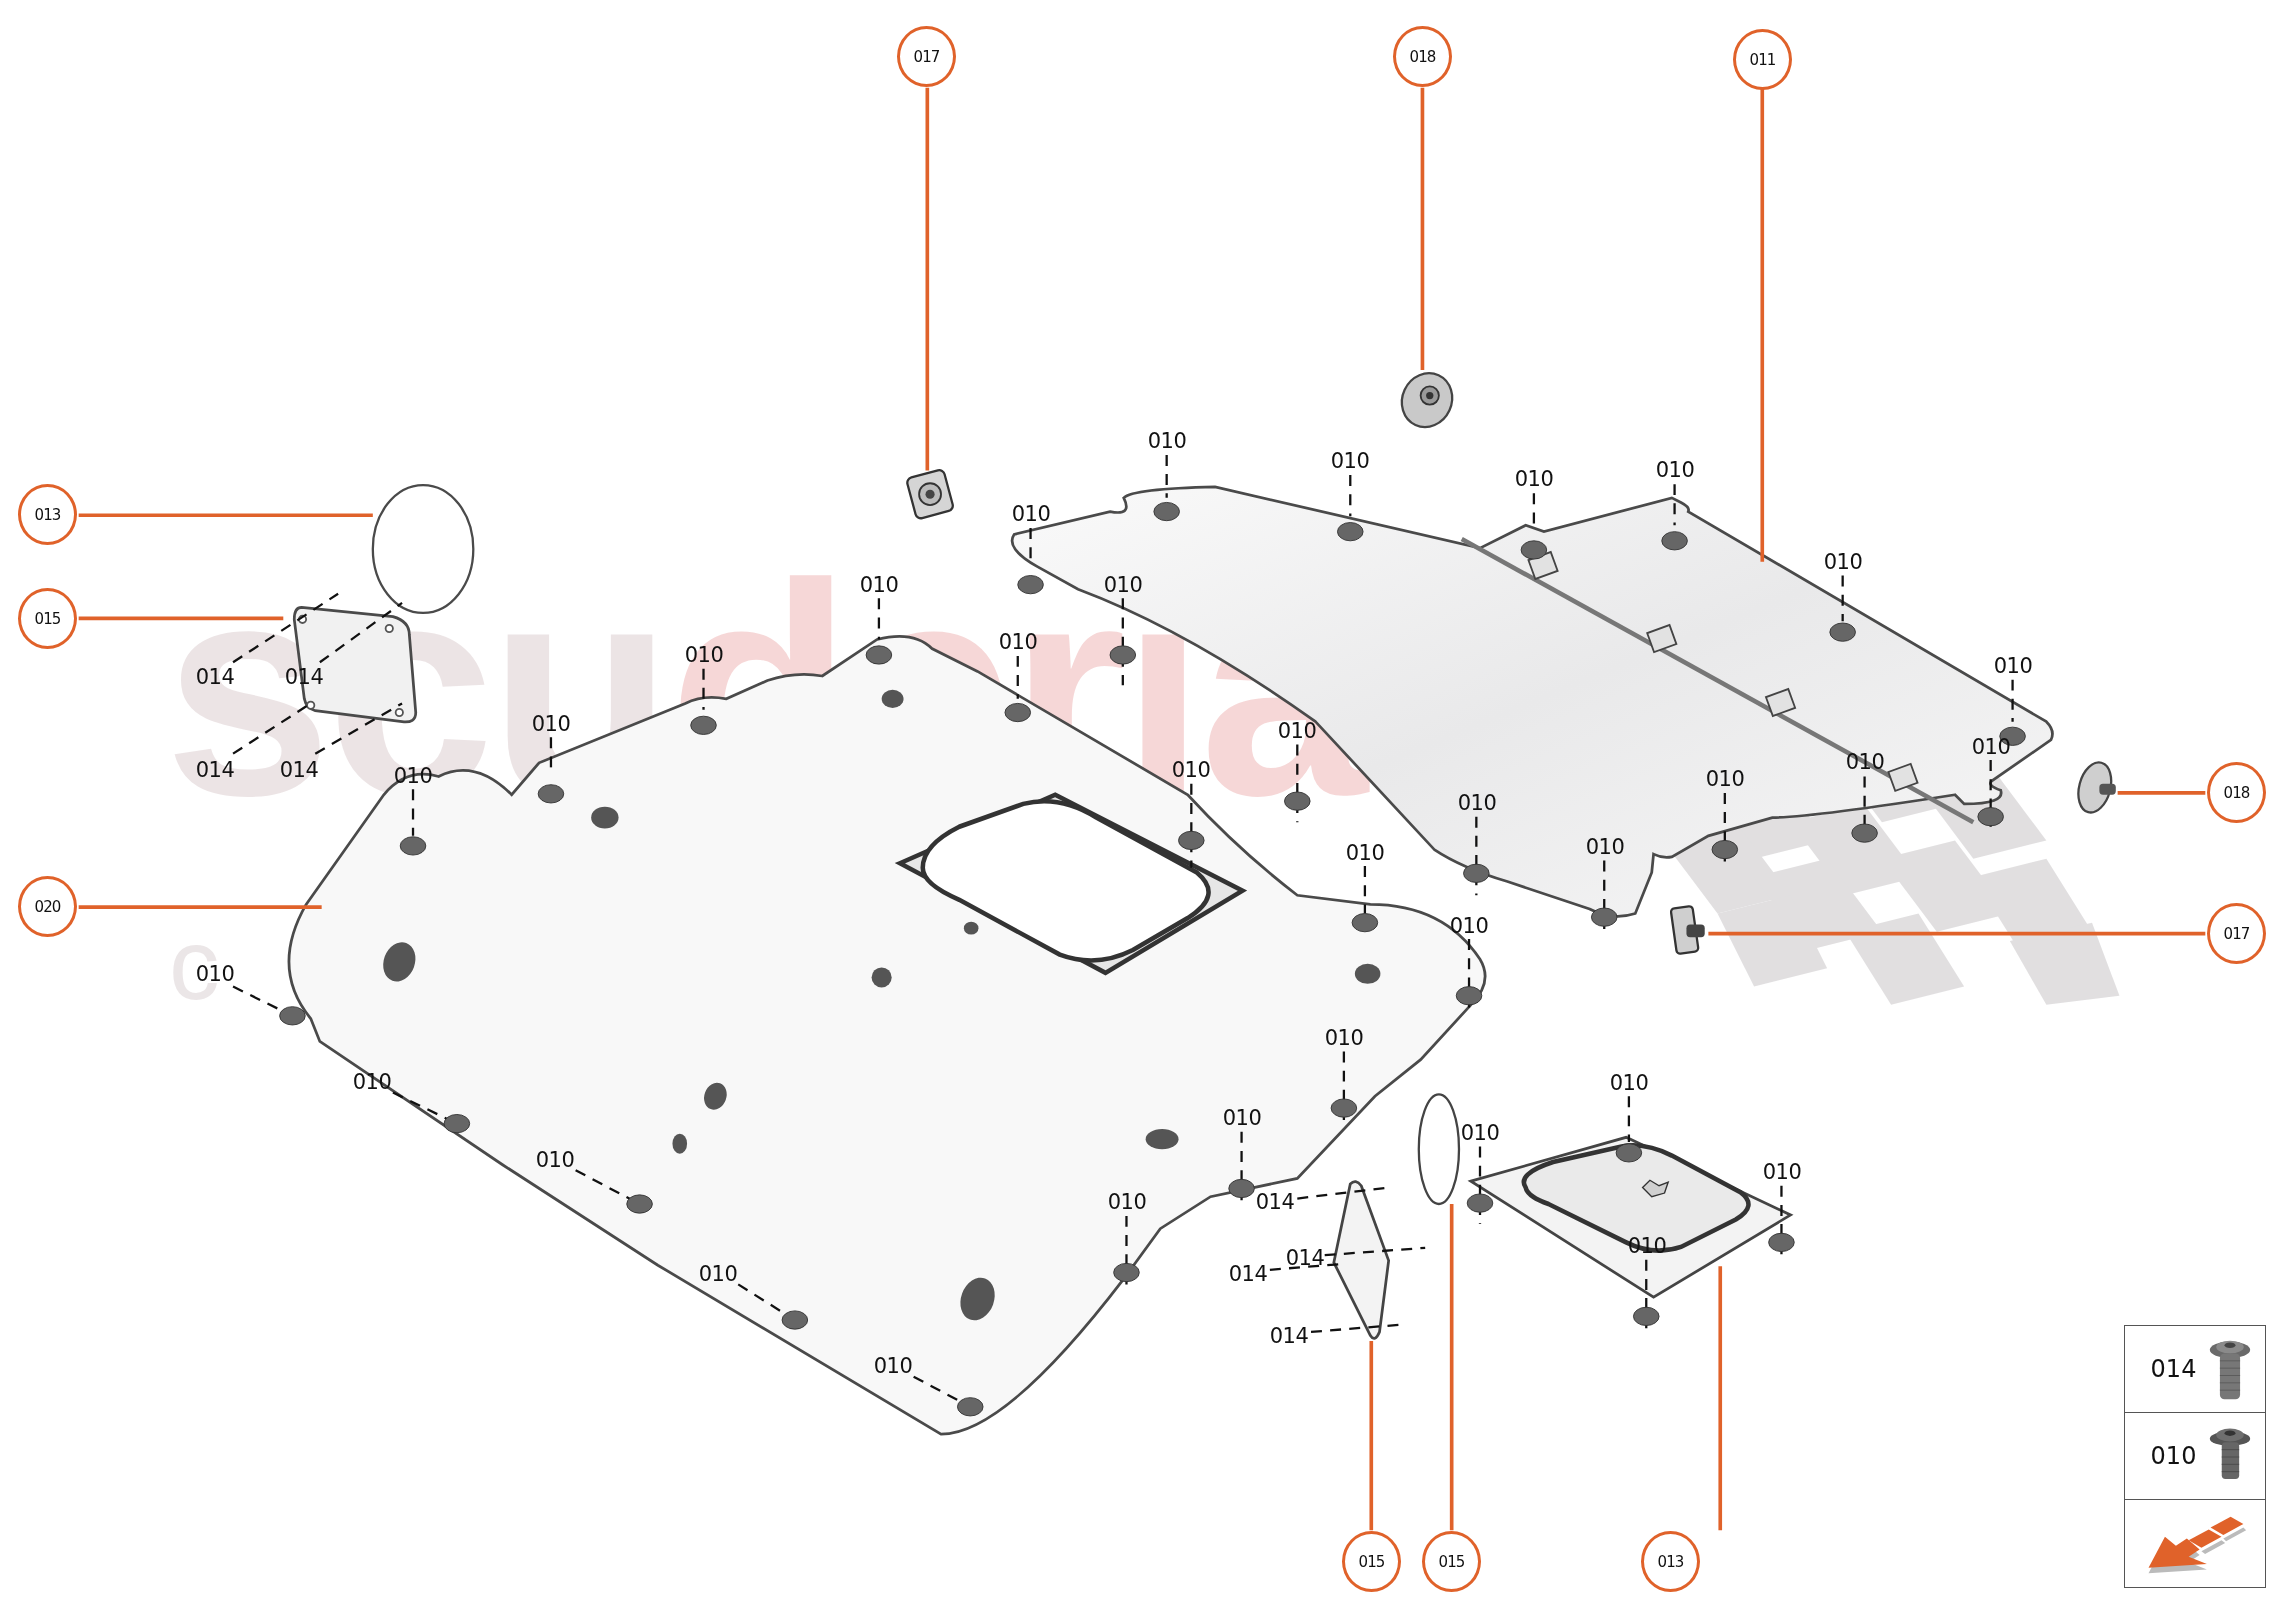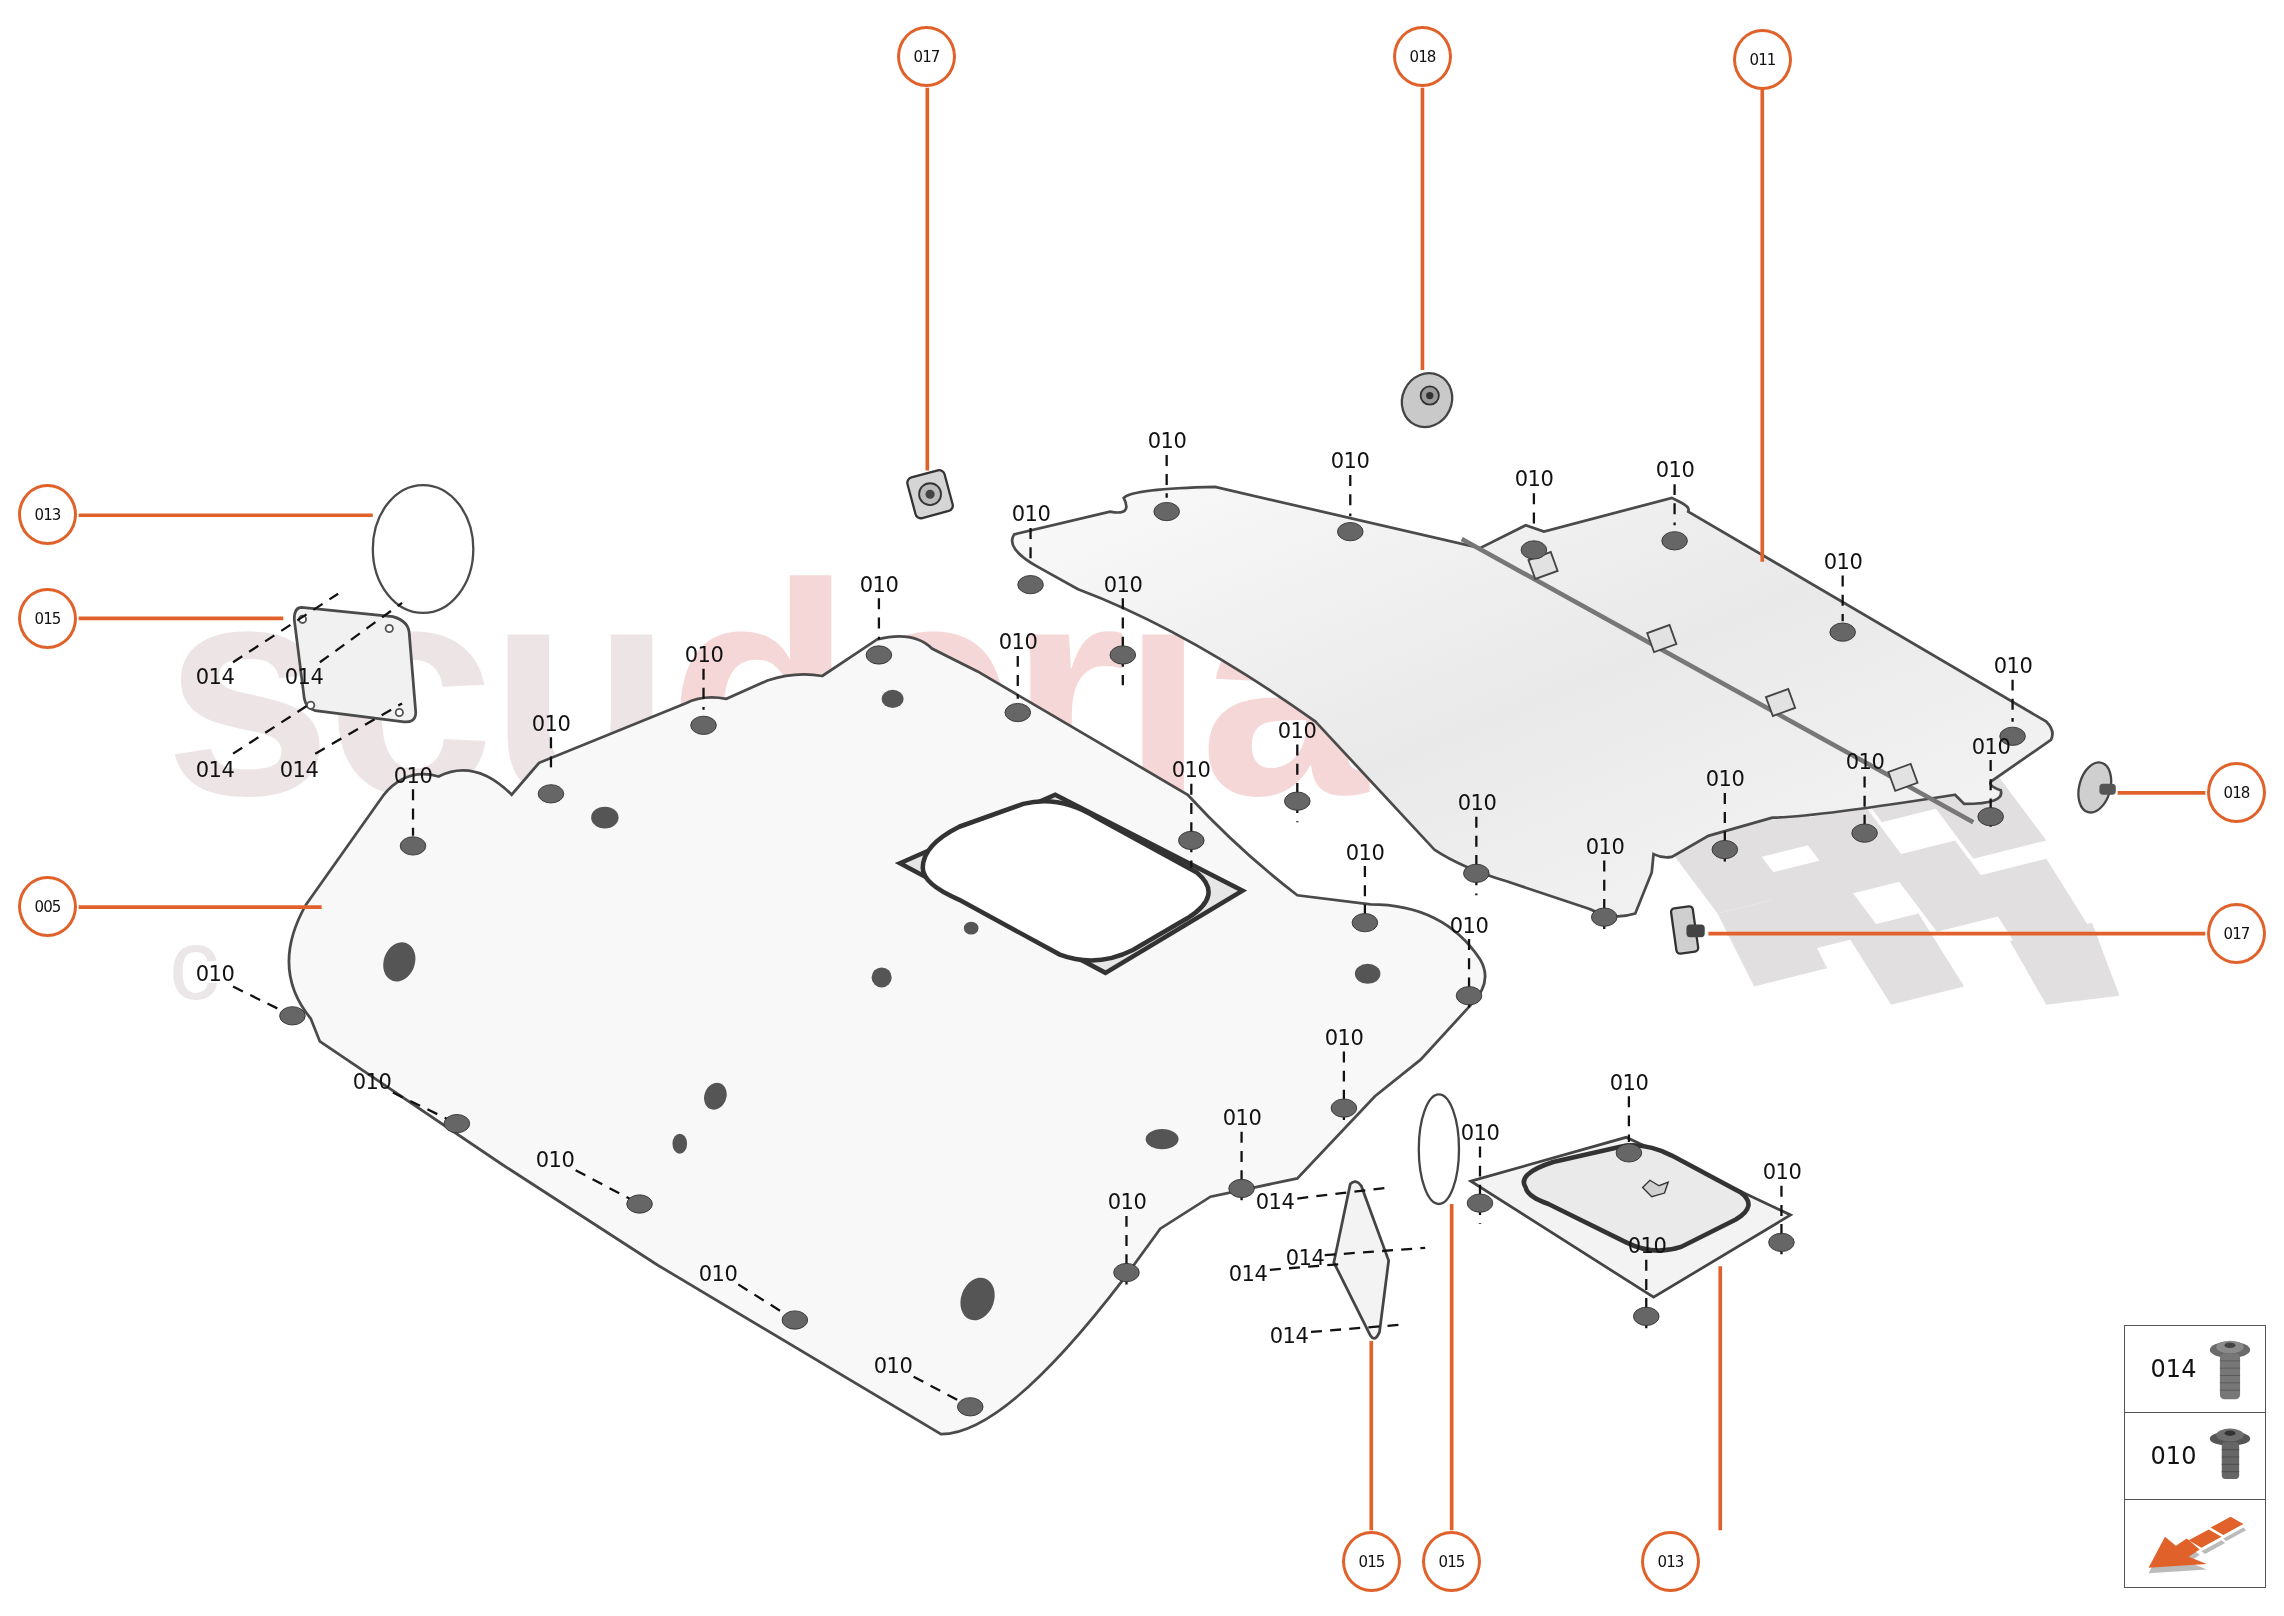--- a/index.html
+++ b/index.html
@@ -244,21 +244,21 @@
         <line x1="1883" y1="1675" x2="1883" y2="1386"></line>
       </g>
   </svg>
 
   <div id="callouts">
       <div class="callout" style="left: 927px; top: 57px;">017</div>
       <div class="callout" style="left: 1423px; top: 57px;">018</div>
       <div class="callout" style="left: 1763px; top: 60px;">011</div>
       <div class="callout" style="left: 48px; top: 515px;">013</div>
       <div class="callout" style="left: 48px; top: 619px;">015</div>
-      <div class="callout" style="left: 48px; top: 907px;">005</div>
+      <div class="callout" style="left: 48px; top: 907px;">020</div>
       <div class="callout" style="left: 2237px; top: 793px;">018</div>
       <div class="callout" style="left: 2237px; top: 934px;">017</div>
       <div class="callout" style="left: 1372px; top: 1562px;">015</div>
       <div class="callout" style="left: 1452px; top: 1562px;">015</div>
       <div class="callout" style="left: 1671px; top: 1562px;">013</div>
     </div>
 
   <div id="fastener-labels">
       <span class="lbl" style="left: 1167px; top: 441px;">010</span>
       <span class="lbl" style="left: 1350px; top: 461px;">010</span>

